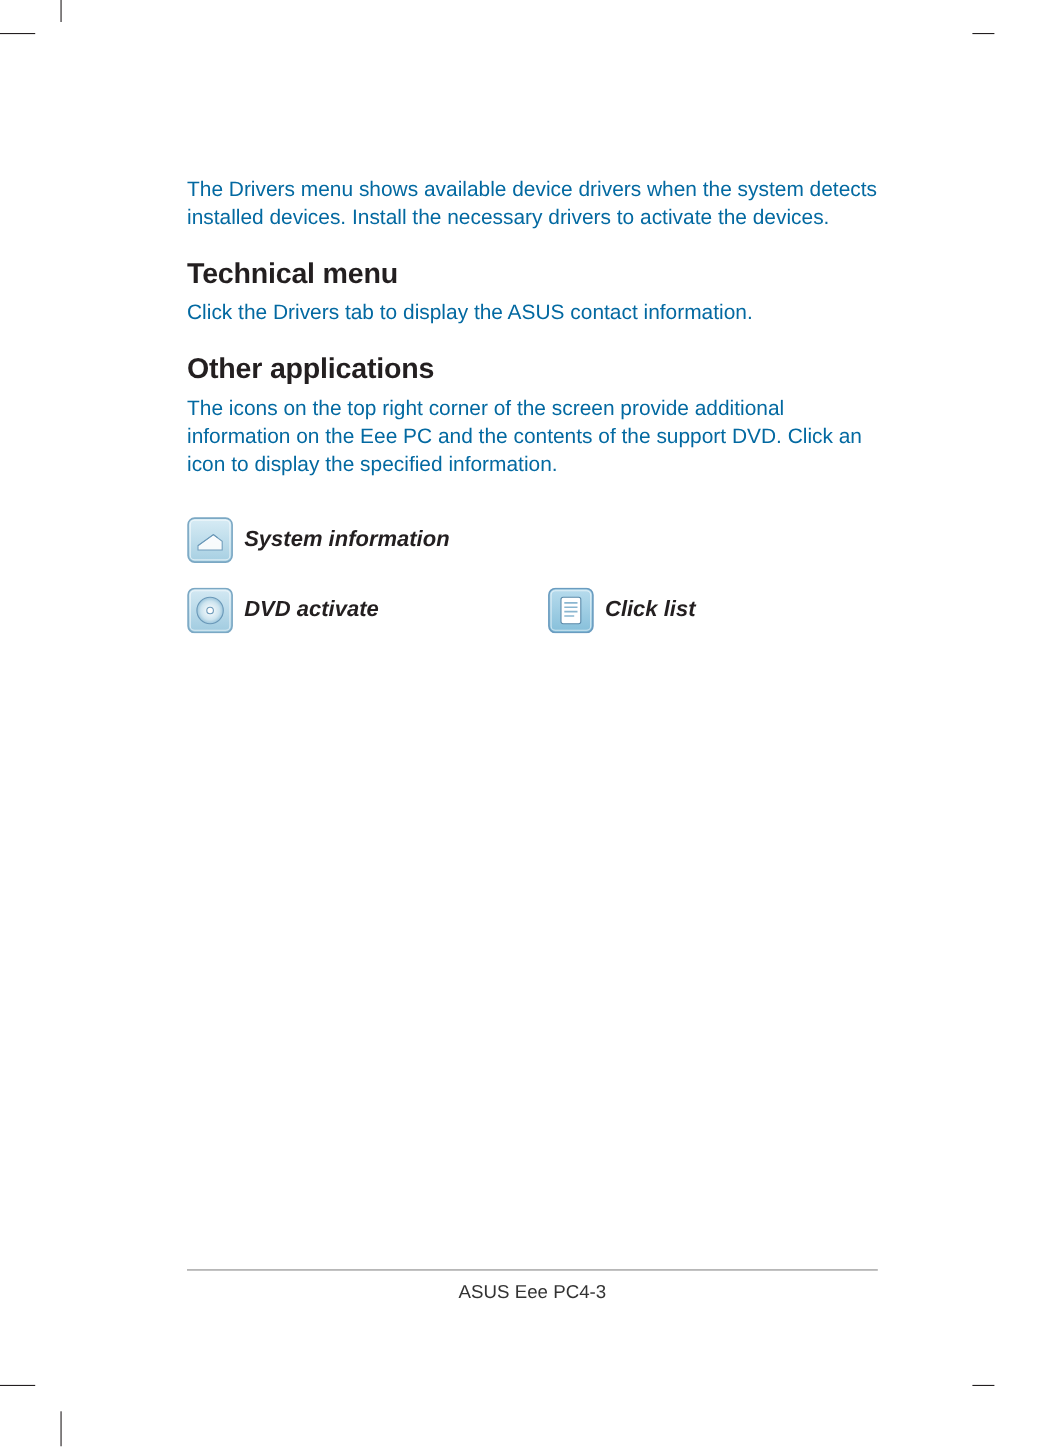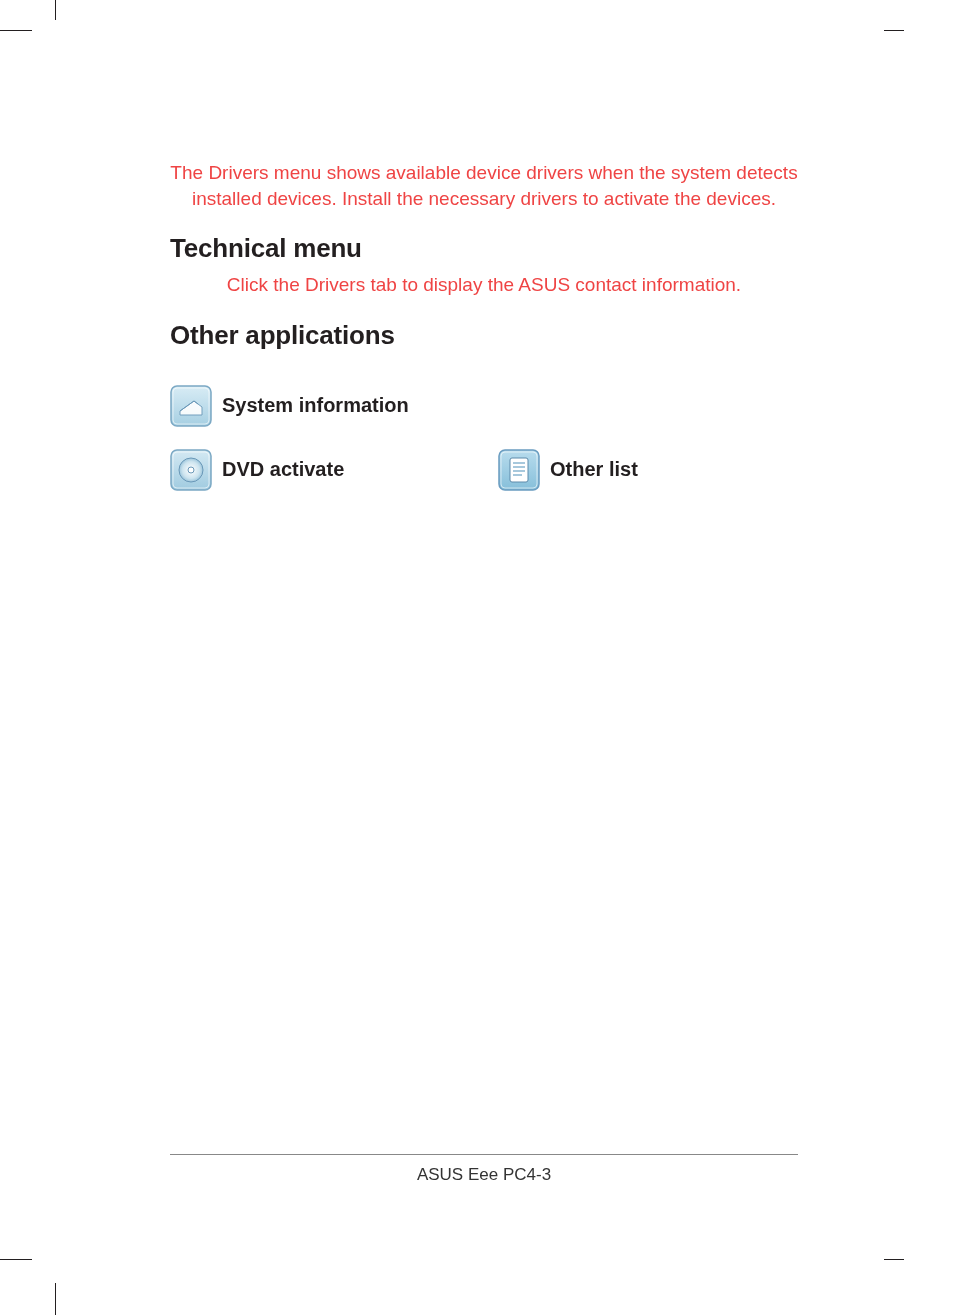--- a/index.html
+++ b/index.html
@@ -37,37 +37,37 @@
     font-size: 26px;
     font-weight: 700;
     color: #231f20;
     margin-bottom: 8px;
     letter-spacing: -0.2px;
   }
 
   p.body-text {
     font-size: 19px;
     line-height: 1.35;
-    color: #ef4444;
+    color: #0369a1;
     margin-bottom: 22px;
     font-weight: 400;
-    text-align: center;
   }
 
   .icon-row {
     display: flex;
     gap: 48px;
     margin-top: 34px;
     margin-bottom: 22px;
   }
   .icon-item {
     display: flex;
     align-items: center;
     gap: 10px;
     width: 280px;
+    font-style: italic;
   }
   .icon-box {
     width: 42px;
     height: 42px;
     flex-shrink: 0;
   }
   .icon-label {
     font-size: 20px;
     font-weight: 700;
     color: #231f20;
@@ -110,20 +110,21 @@
 
 <div class="page">
 
   <p class="body-text">The Drivers menu shows available device drivers when the system detects installed devices. Install the necessary drivers to activate the devices.</p>
 
   <h2 class="section-heading">Technical menu</h2>
 
   <p class="body-text">Click the Drivers tab to display the ASUS contact information.</p>
 
   <h2 class="section-heading">Other applications</h2>
+  <p class="body-text">The icons on the top right corner of the screen provide additional information on the Eee PC and the contents of the support DVD. Click an icon to display the specified information.</p>
 
   <div class="icon-row">
     <div class="icon-item">
       <div class="icon-box">
         <svg class="icon-svg" viewBox="0 0 42 42">
           <defs>
             <linearGradient id="g1" x1="0" y1="0" x2="0" y2="1">
               <stop offset="0" stop-color="#d8ecf5"></stop>
               <stop offset="1" stop-color="#a6cfe2"></stop>
             </linearGradient>
@@ -172,21 +173,21 @@
           </defs>
           <rect x="1" y="1" width="40" height="40" rx="6" fill="url(#g4)" stroke="#6a9cc0" stroke-width="1.5"></rect>
           <rect x="3" y="3" width="36" height="36" rx="4" fill="none" stroke="#fff" stroke-width="1" opacity="0.6"></rect>
           <rect x="12" y="9" width="18" height="24" rx="2" fill="#fff" stroke="#5c8bab" stroke-width="1"></rect>
           <line x1="15" y1="14" x2="27" y2="14" stroke="#8ab6d0" stroke-width="1.5"></line>
           <line x1="15" y1="18" x2="27" y2="18" stroke="#8ab6d0" stroke-width="1.5"></line>
           <line x1="15" y1="22" x2="27" y2="22" stroke="#8ab6d0" stroke-width="1.5"></line>
           <line x1="15" y1="26" x2="24" y2="26" stroke="#8ab6d0" stroke-width="1.5"></line>
         </svg>
       </div>
-      <span class="icon-label">Other list</span>
+      <span class="icon-label">Click list</span>
     </div>
   </div>
 
 </div>
 
 <div class="footer">
   <hr class="footer-line">
   <div class="footer-row">
     <span>ASUS Eee PC</span>
     <span>4-3</span>

